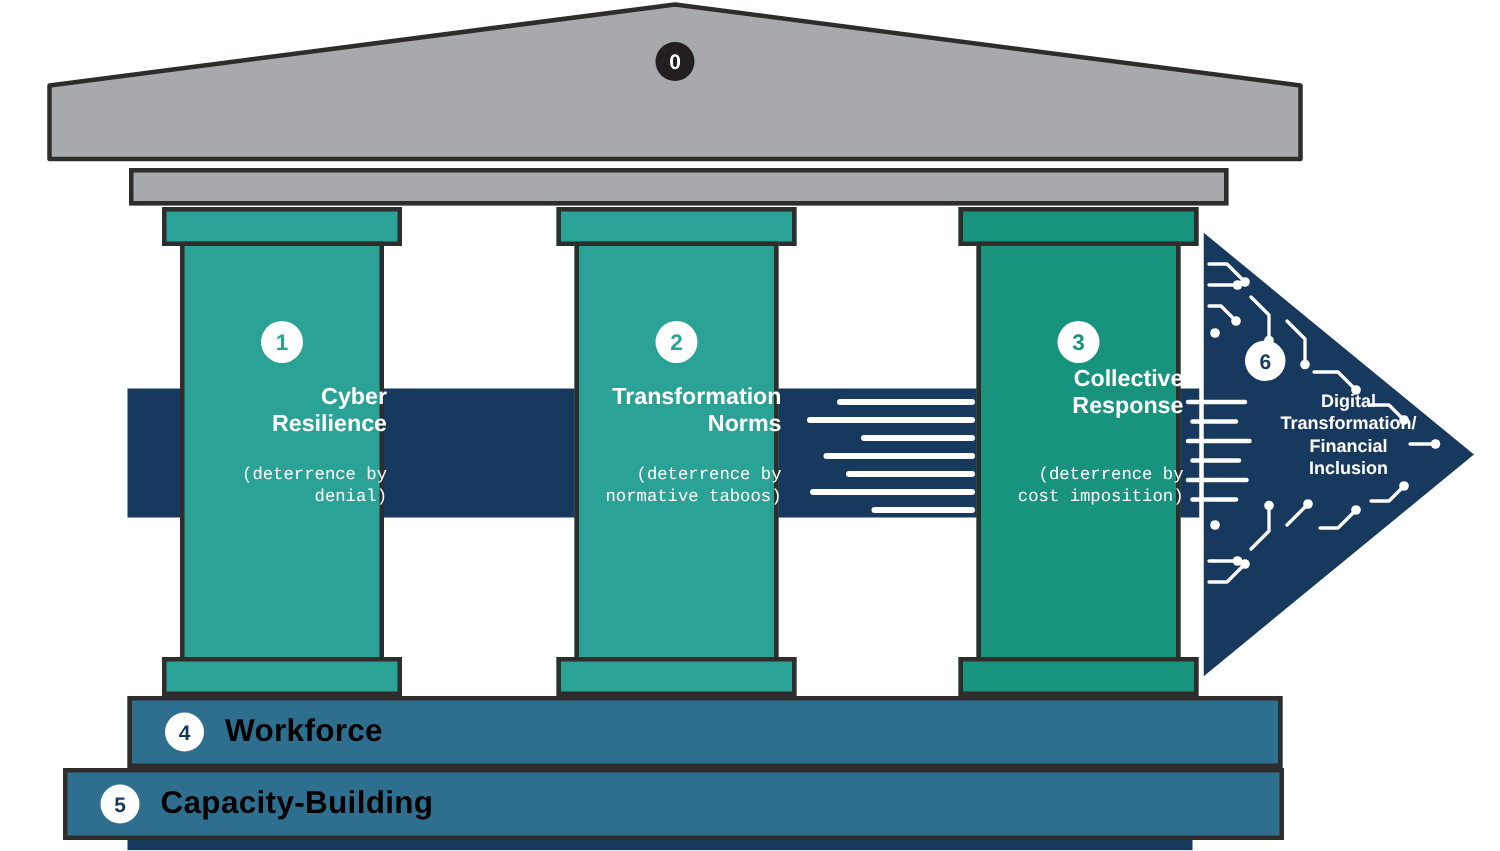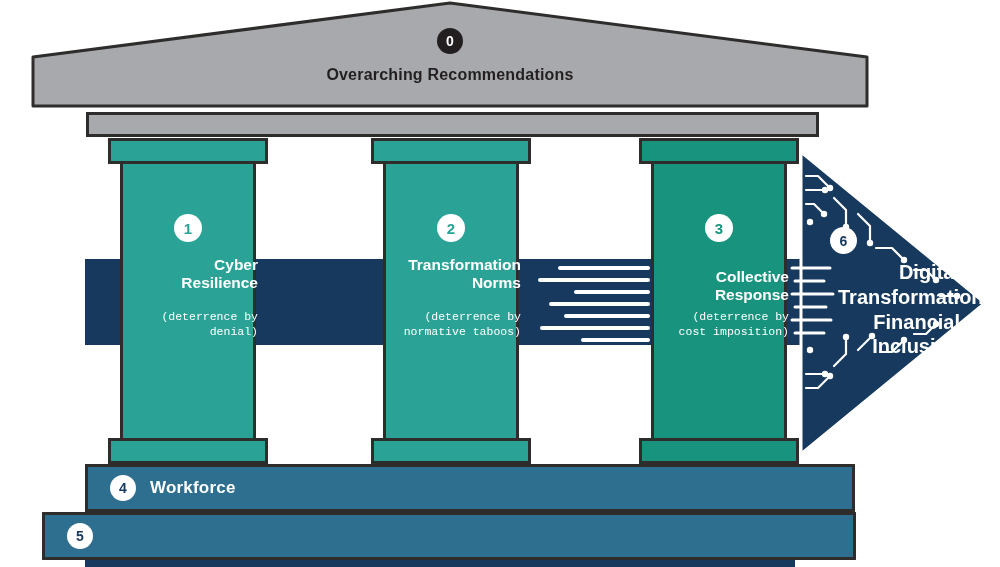--- a/index.html
+++ b/index.html
@@ -26,24 +26,24 @@
   .pediment-title{
     left:150px;top:66px;width:600px;text-align:center;
     font-size:16px;font-weight:bold;color:#231f20;letter-spacing:.2px;
   }
   .pillar-content{width:140px;text-align:right;color:#ffffff;z-index:4;}
   .pillar-title{font-size:15.5px;font-weight:bold;line-height:1.18;white-space:pre-line;}
   .pillar-sub{font-size:11.5px;line-height:1.3;white-space:pre-line;font-family:Liberation Mono, monospace;}
   .step{
     display:flex;align-items:center;padding-left:22px;z-index:2;
   }
-  .step-label{color:#ffffff;font-weight:bold;font-size:17px;margin-left:14px;letter-spacing:.2px;}
+  .step-label{color:#000000;font-weight:bold;font-size:21px;margin-left:14px;letter-spacing:.2px;}
   .arrow-title{
-    left:838px;top:260px;width:122px;text-align:right;color:#ffffff;
-    font-size:20px;font-weight:bold;line-height:1.24;white-space:pre-line;z-index:4;
+    left:838px;top:260px;width:122px;text-align:center;color:#ffffff;
+    font-size:12px;font-weight:bold;line-height:1.24;white-space:pre-line;z-index:4;
   }
   .z1{z-index:1}.z2{z-index:2}.z3{z-index:3}.z4{z-index:4}
 </style>
 </head>
 <body>
 
 <div class="canvas">
 
   <svg class="abs z1" style="left:0;top:0;" width="1000" height="140" viewBox="0 0 1000 140">
     <path d="M 450 3 L 867 57 L 867 106 L 33 106 L 33 57 Z" fill="#a7a9ac" stroke="#2e2d2c" stroke-width="3" stroke-linejoin="round"></path>
@@ -73,21 +73,21 @@
 Norms</div>
     <div class="abs pillar-content pillar-sub" style="left:381px;top:310px;">(deterrence by
 normative taboos)</div>
   </div>
 
   <div>
     <div class="abs z2 teal-dark outline" style="left:639px;top:138px;width:160px;height:26px;"></div>
     <div class="abs z2 teal-dark outline" style="left:651px;top:161px;width:136px;height:280px;"></div>
     <div class="abs z2 teal-dark outline" style="left:639px;top:438px;width:160px;height:26px;"></div>
     <div class="abs badge badge-teal-dark z4" style="left:705px;top:214px;">3</div>
-    <div class="abs pillar-content pillar-title" style="left:649px;top:268px;">Collective
+    <div class="abs pillar-content pillar-title" style="left:649px;top:244px;">Collective
 Response</div>
     <div class="abs pillar-content pillar-sub" style="left:649px;top:310px;">(deterrence by
 cost imposition)</div>
   </div>
 
   <svg class="abs z3" style="left:0;top:0;pointer-events:none;" width="1000" height="567" viewBox="0 0 1000 567">
 
     <g stroke="#ffffff" stroke-width="4" stroke-linecap="round">
       <line x1="560" y1="268" x2="648" y2="268"></line>
       <line x1="540" y1="280" x2="648" y2="280"></line>
@@ -145,26 +145,26 @@
     </g>
   </svg>
 
   <div class="abs badge badge-navy z4" style="left:830px;top:227px;width:27px;height:27px;">6</div>
   <div class="abs arrow-title">Digital
 Transformation/
 Financial
 Inclusion</div>
 
   <div class="abs badge badge-0 z2" style="left:437px;top:28px;">0</div>
-  <div class="abs pediment-title z2">Overarching Recommendations</div>
 
   <div class="abs step stepblue outline" style="left:85px;top:464px;width:770px;height:48px;">
     <div class="badge badge-navy">4</div>
     <div class="step-label">Workforce</div>
   </div>
 
   <div class="abs step stepblue outline" style="left:42px;top:512px;width:814px;height:48px;">
     <div class="badge badge-navy">5</div>
+    <div class="step-label">Capacity-Building</div>
   </div>
 
   <div class="abs z1 navy" style="left:85px;top:560px;width:710px;height:7px;"></div>
 
 </div>
 
 </body></html>

